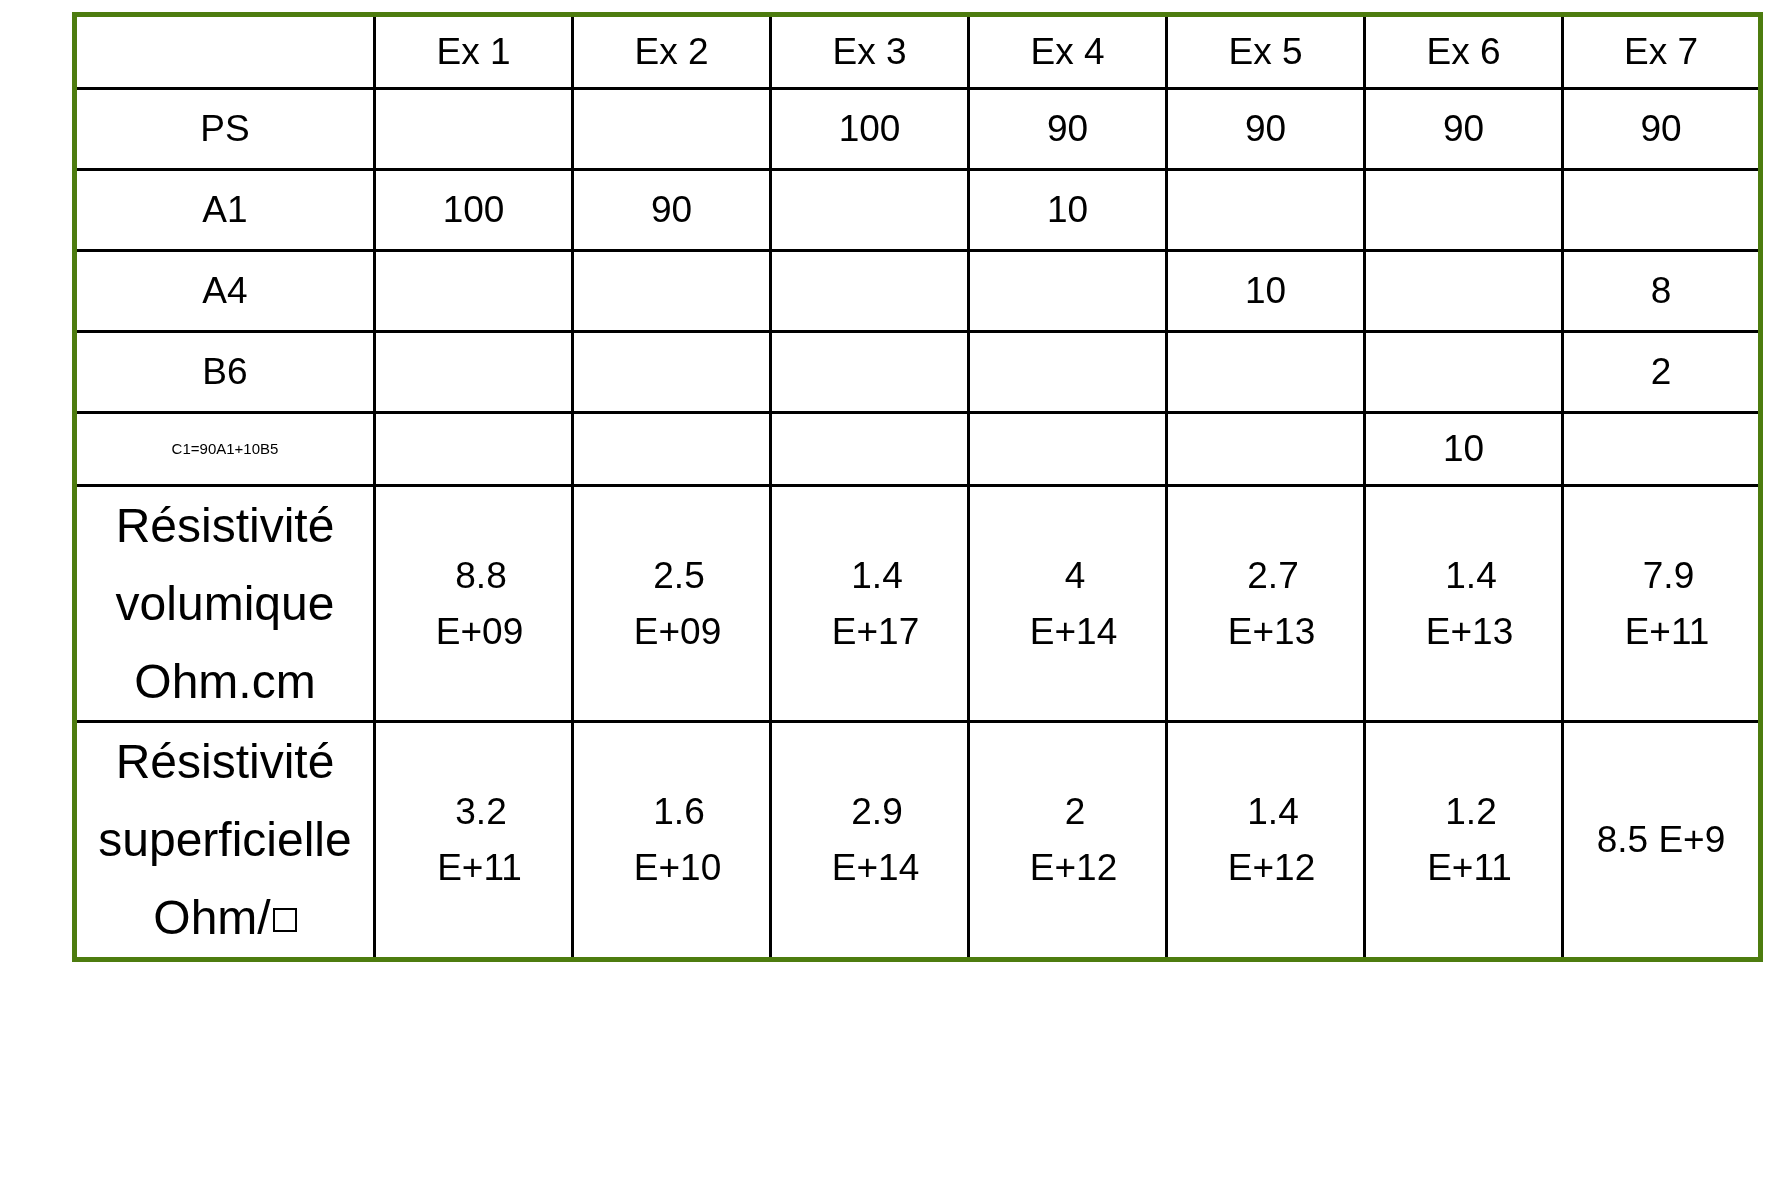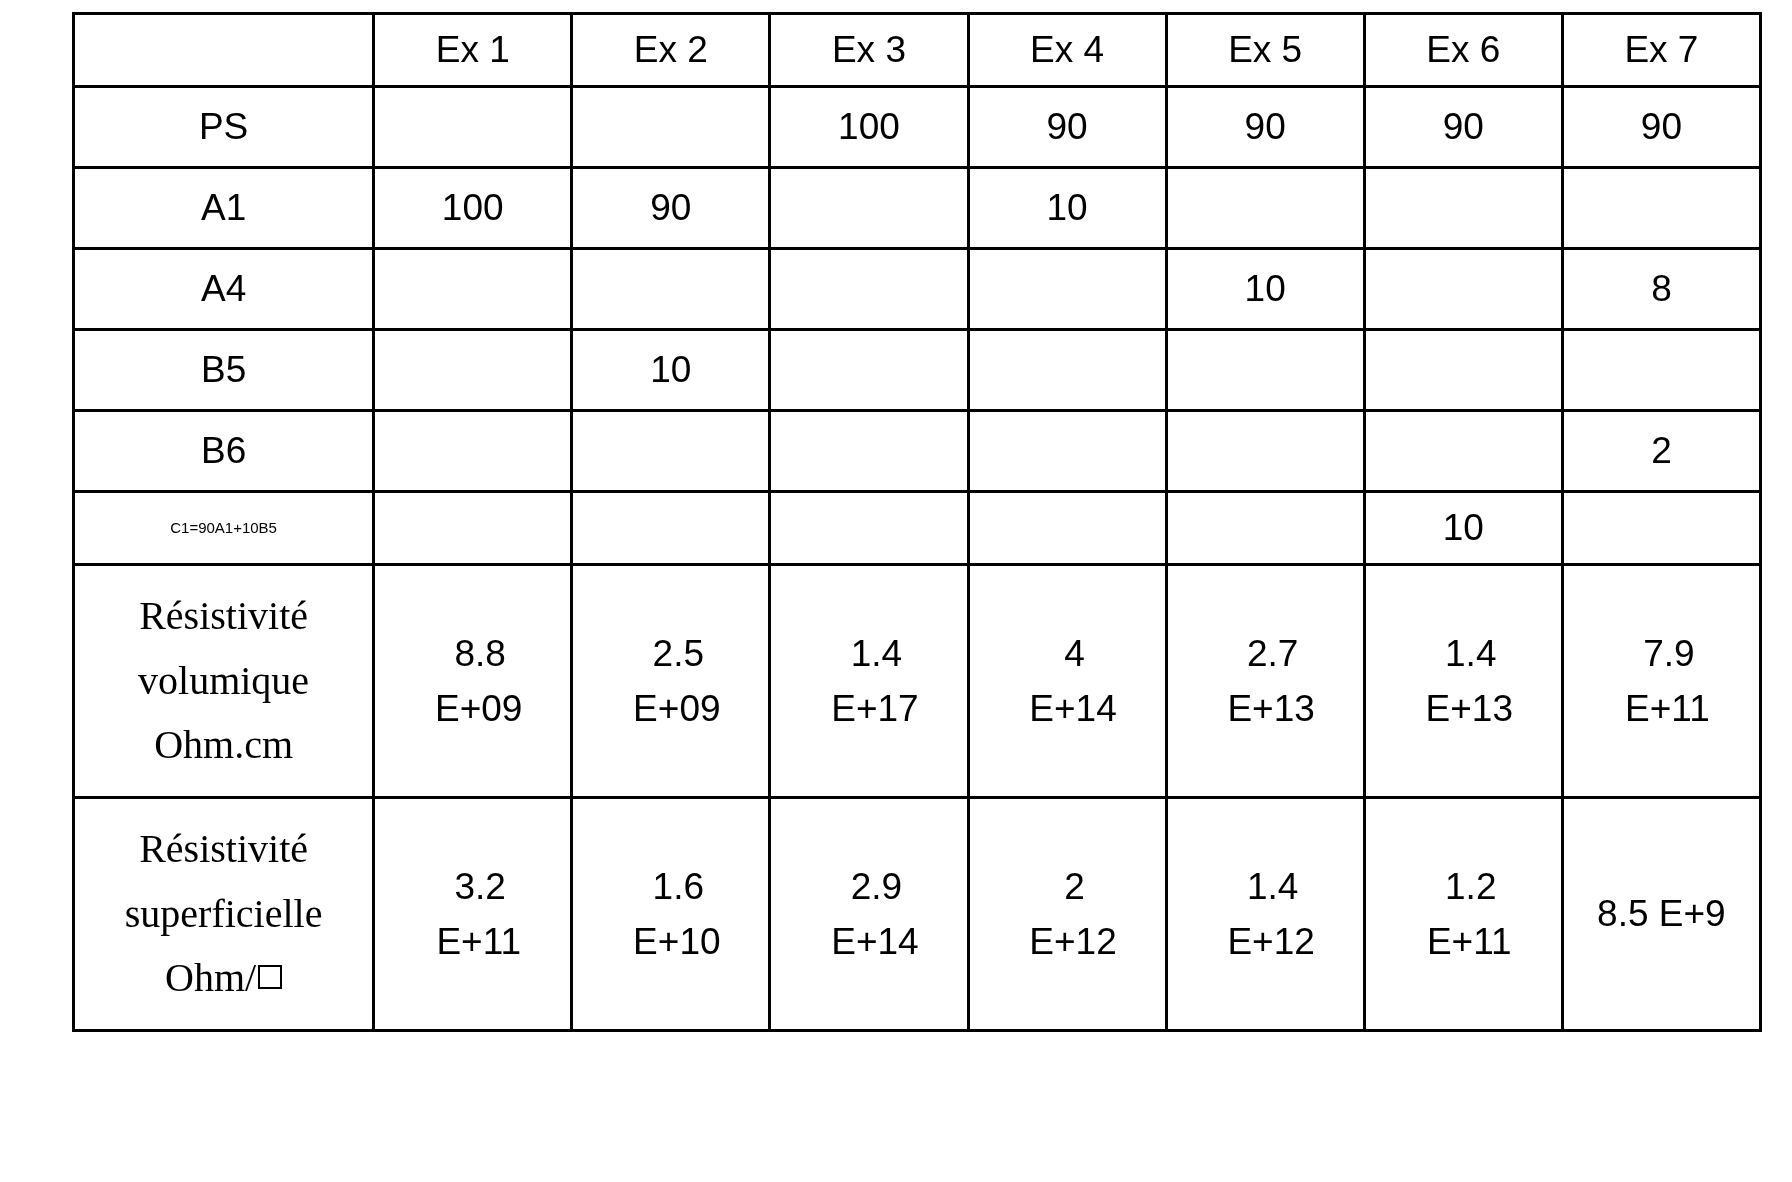--- a/index.html
+++ b/index.html
@@ -34,21 +34,21 @@
   table.data td {
     border: 3px solid #000000;
     padding: 0;
     text-align: center;
     vertical-align: middle;
     font-size: 37px;
     line-height: 1.15;
   }
   
   table.data {
-    border: 3px solid #4d7c0f;
+    border: 5px solid #4d7c0f;
   }
   
   col.c-label { width: 300px; }
   col.c-ex    { width: 198px; }
 
   
   td.corner {
     border-left: none;
     border-top: none;
   }
@@ -64,22 +64,21 @@
   td.rowlabel.small {
     font-size: 15px;
     font-weight: 500;
   }
   tr.r-std td { height: 78px; }
   tr.r-small td { height: 70px; }
   tr.r-tall td { height: 230px; }
   .lab-multi {
     display: block;
     line-height: 1.62;
-    font-size: 40px;
-    font-family: Liberation Serif, serif;
+    font-size: 48px;
   }
   .val-num {
     display: block;
     font-size: 37px;
     line-height: 1.5;
     margin-left: 15px;
   }
   .val-exp {
     display: block;
     font-size: 37px;
@@ -153,30 +152,20 @@
           <td class="rowlabel">A4</td>
           <td class="single-val"></td>
           <td class="single-val"></td>
           <td class="single-val"></td>
           <td class="single-val"></td>
           <td class="single-val">10</td>
           <td class="single-val"></td>
           <td class="single-val">8</td>
         </tr>
 
-        <tr class="r-std">
-          <td class="rowlabel">B5</td>
-          <td class="single-val"></td>
-          <td class="single-val">10</td>
-          <td class="single-val"></td>
-          <td class="single-val"></td>
-          <td class="single-val"></td>
-          <td class="single-val"></td>
-          <td class="single-val"></td>
-        </tr>
 
         <tr class="r-std">
           <td class="rowlabel">B6</td>
           <td class="single-val"></td>
           <td class="single-val"></td>
           <td class="single-val"></td>
           <td class="single-val"></td>
           <td class="single-val"></td>
           <td class="single-val"></td>
           <td class="single-val">2</td>

